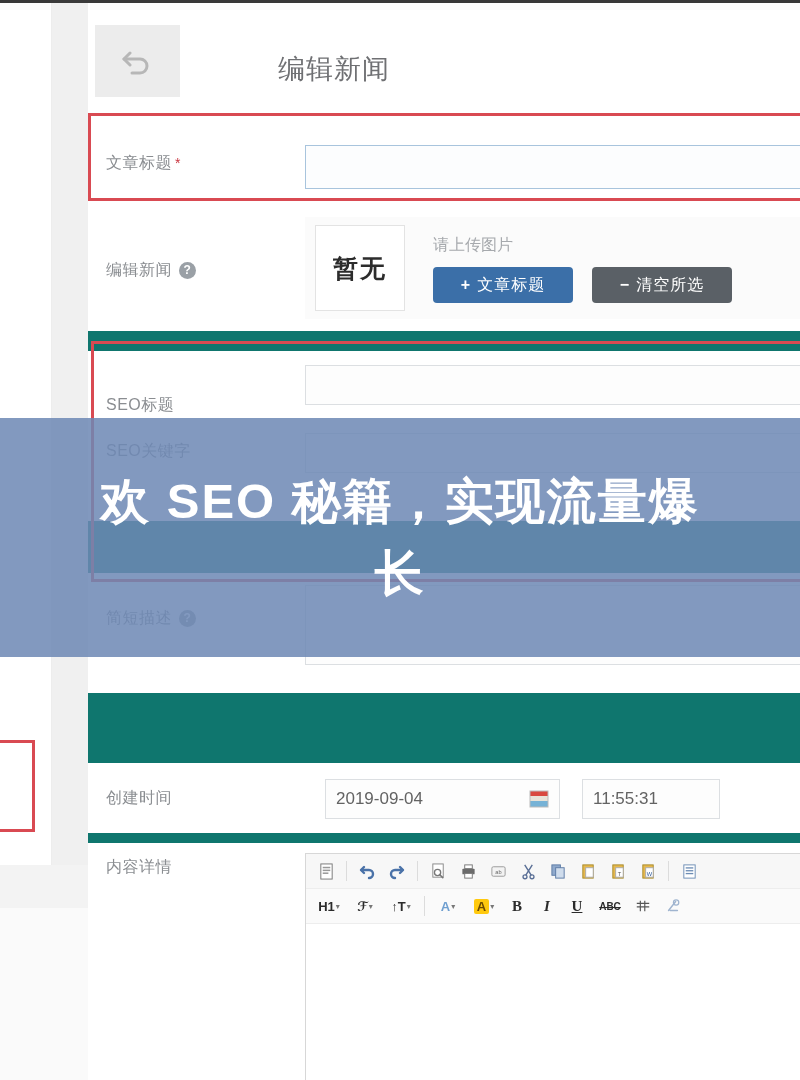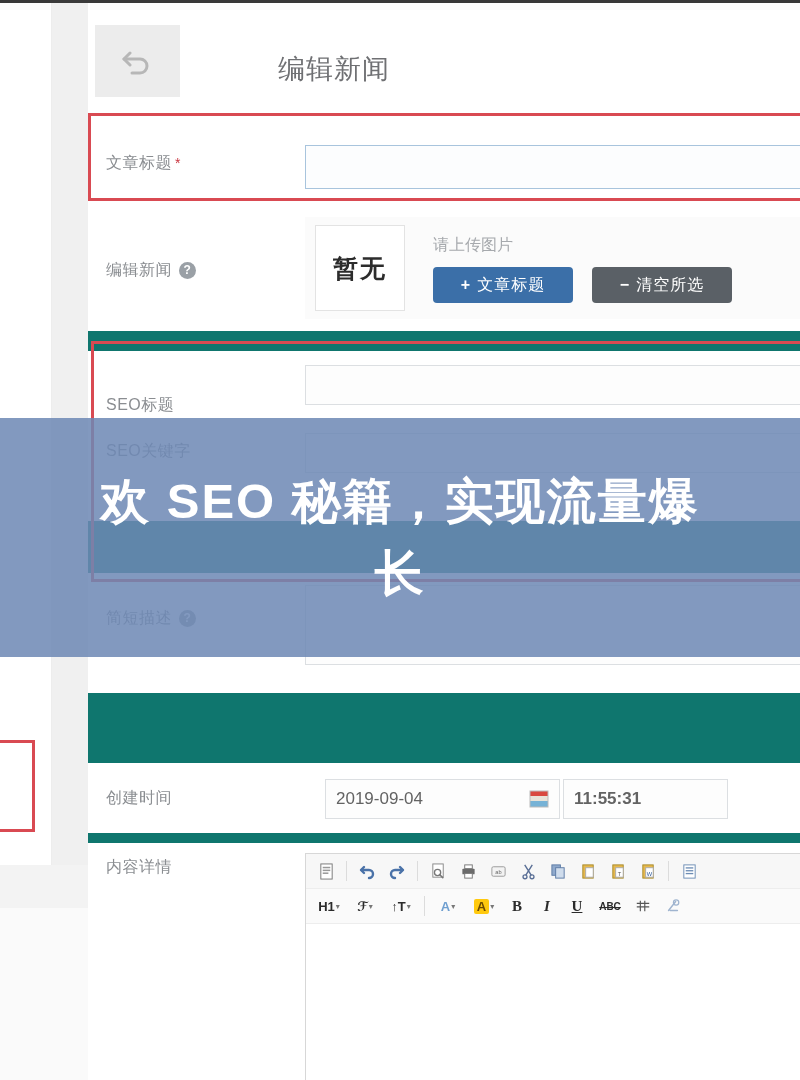--- a/index.html
+++ b/index.html
@@ -187,21 +187,21 @@
       <div class="datewrap" style="left:217px; top:16px;padding-left:20px;">
         <div class="datefield" style="width:235px; justify-content:space-between;">
           <span>2019-09-04</span>
           <svg class="cal-ic" viewBox="0 0 20 18">
             <rect x="1" y="1" width="18" height="5" fill="#d9493f"></rect>
             <rect x="1" y="6" width="18" height="5" fill="#e8e3d8"></rect>
             <rect x="1" y="11" width="18" height="6" fill="#76b2d6"></rect>
             <rect x="1" y="1" width="18" height="16" fill="none" stroke="#bbb" stroke-width="1"></rect>
           </svg>
         </div>
-        <div class="datefield" style="width:165px; margin-left:3px;font-weight:bold;">
+        <div class="datefield" style="width:138px; margin-left:22px;">
           <span>11:55:31</span>
         </div>
       </div>
     </div>
 
     <div class="row" style="top:840px;height:240px;">
       <div class="row-label" style="left:18px; top:14px;">内容详情</div>
 
       <div class="editor" style="left:217px; top:10px; width:500px; height:232px;">
 

